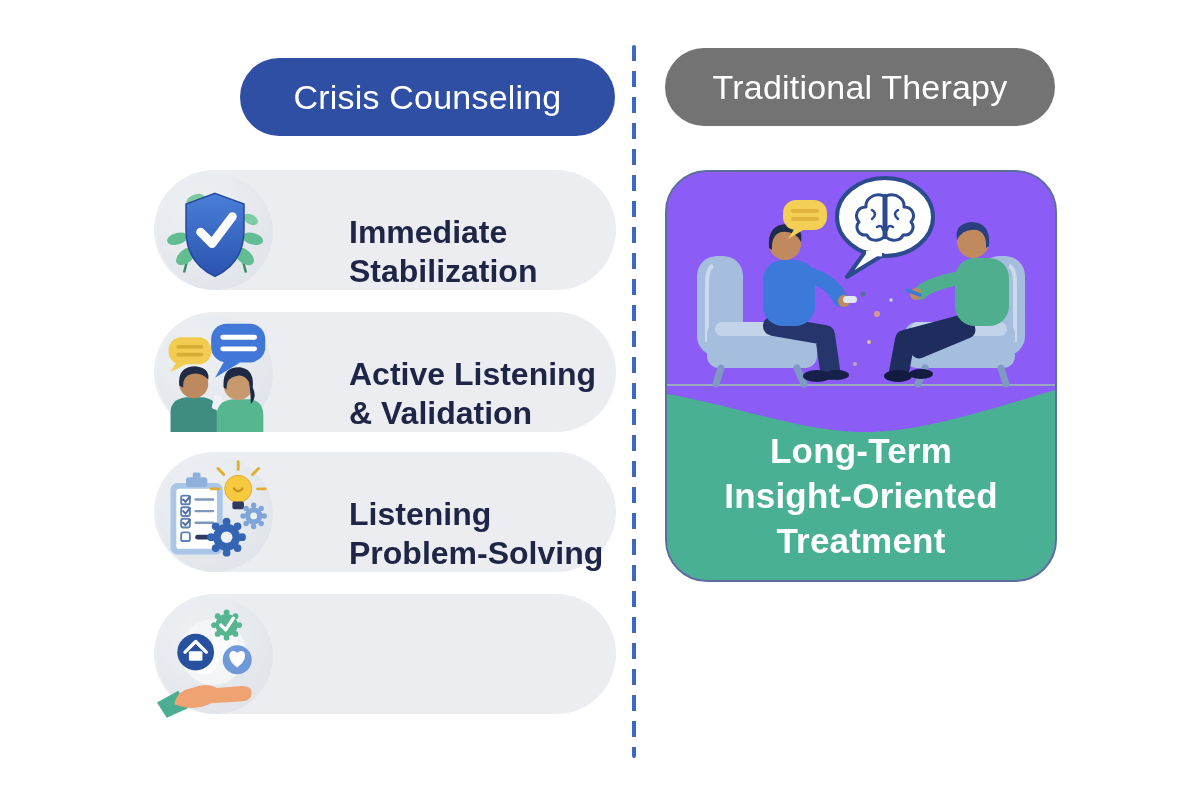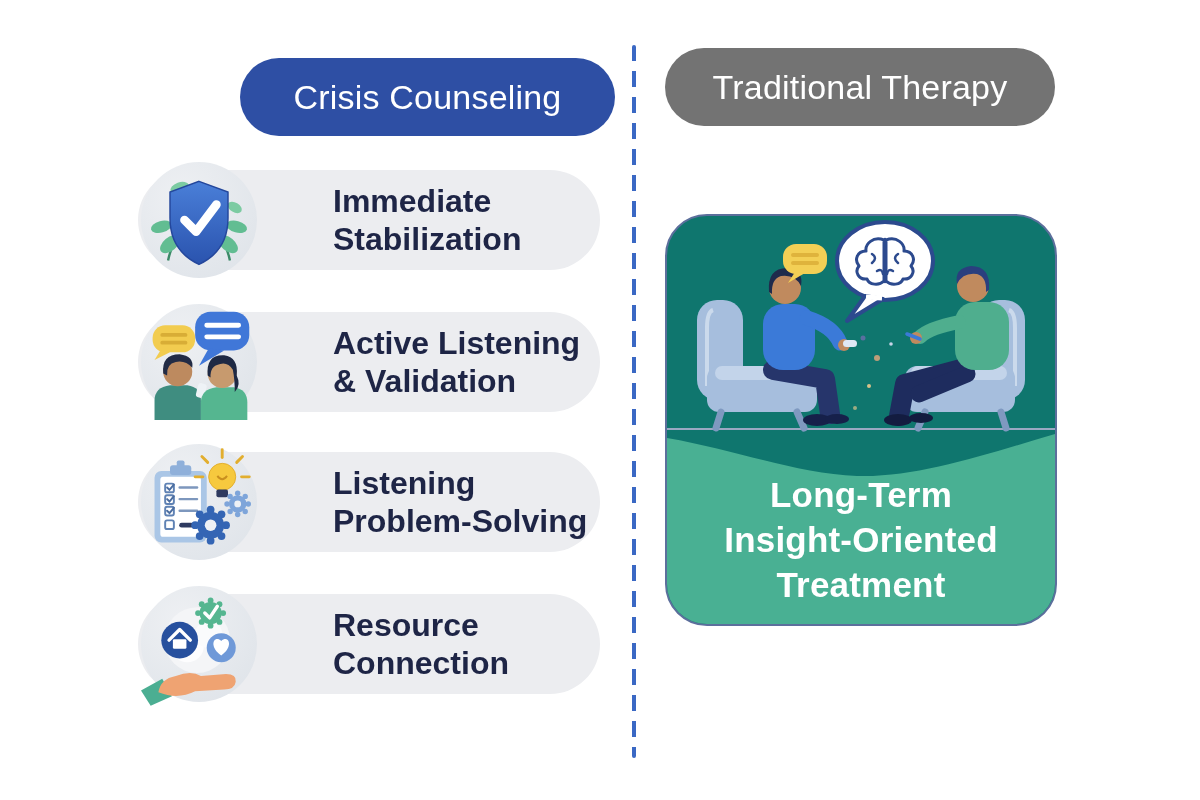--- a/index.html
+++ b/index.html
@@ -15,36 +15,36 @@
                #3a68c4 0px, #3a68c4 16px, transparent 16px, transparent 26px); }
 
   
   .header-pill { position:absolute; height:78px; border-radius:39px;
                  display:flex; align-items:center; justify-content:center;
                  color:#ffffff; font-weight:normal; font-size:34px; letter-spacing:.2px; }
   .header-left  { left:240px; top:58px; width:375px; background:#2e4fa4; }
   .header-right { left:665px; top:48px; width:390px; background:#737373; }
 
   
-  .item-row { position:absolute; left:138px; width:462px; height:100px;
+  .item-row { position:absolute; left:154px; width:462px; height:120px;
               background:#ecedf0; border-radius:60px;
-              display:flex; align-items:center; }
+              display:flex; align-items:flex-end; }
   .row-0 { top:170px; } .row-1 { top:312px; } .row-2 { top:452px; } .row-3 { top:594px; }
   .item-icon { flex:0 0 auto; width:116px; height:116px; margin-left:3px;
                border-radius:50%;
                background:radial-gradient(circle at 35% 30%, #eef0f3, #dde2e8);
                display:flex; align-items:center; justify-content:center; }
   .item-icon svg { width:116px; height:116px; overflow:visible; }
   .item-label { margin-left:76px; font-size:32px; font-weight:bold; color:#1e2546;
                 line-height:1.2; white-space:pre-line; }
 
   
   .therapy-card { position:absolute; left:665px; top:170px; width:392px; height:412px;
                   box-sizing:border-box; border:2px solid #5c6f9c; border-radius:42px;
-                  background:#0f766e; overflow:hidden;margin-top:44px; }
+                  background:#8b5cf6; overflow:hidden; }
   .scene { position:absolute; left:0; top:0; width:388px; height:408px; }
   .caption { position:absolute; left:0; top:256px; width:100%; text-align:center;
              color:#ffffff; font-weight:bold; font-size:35px; line-height:1.29;
              white-space:pre-line; letter-spacing:.2px; }
 </style>
 </head>
 <body>
 
 <div class="stage">
 
@@ -196,22 +196,20 @@
         <path d="M66,28 L71,33 L79,21" stroke="#ffffff" stroke-width="3.5" stroke-linecap="round" stroke-linejoin="round" fill="none"></path>
         <circle cx="40" cy="56" r="19" fill="#27509e"></circle>
         <path d="M29,56 L40,45 L51,56" stroke="#ffffff" stroke-width="3.5" stroke-linecap="round" stroke-linejoin="round" fill="none"></path>
         <rect x="33" y="55" width="14" height="10" rx="1.5" fill="#ffffff"></rect>
         <circle cx="83" cy="64" r="15" fill="#6f99d8"></circle>
         <path d="M83,72 C69,62 76,50 83,57 C90,50 97,62 83,72 Z" fill="#ffffff"></path>
         <path d="M0,108 L22,96 L32,114 L10,124 Z" fill="#4bae92"></path>
         <path d="M18,110 Q20,96 36,93 Q52,87 62,93 L88,91 Q99,91 98,99 Q97,107 86,107 L56,109 Q38,118 18,110 Z" fill="#efa372"></path>
       </svg>
     </span>
-    <span class="item-label">Resource
-Connection</span>
   </div>
 
   <div class="therapy-card">
     <svg class="scene" viewBox="0 0 388 408">
 
       <path d="M0,213 L388,213" stroke="#9aa8c2" stroke-width="2"></path>
 
       <path d="M0,222 C70,234 130,258 190,260 C250,262 320,238 388,218 L388,408 L0,408 Z" fill="#49b093"></path>
 
       <g>

